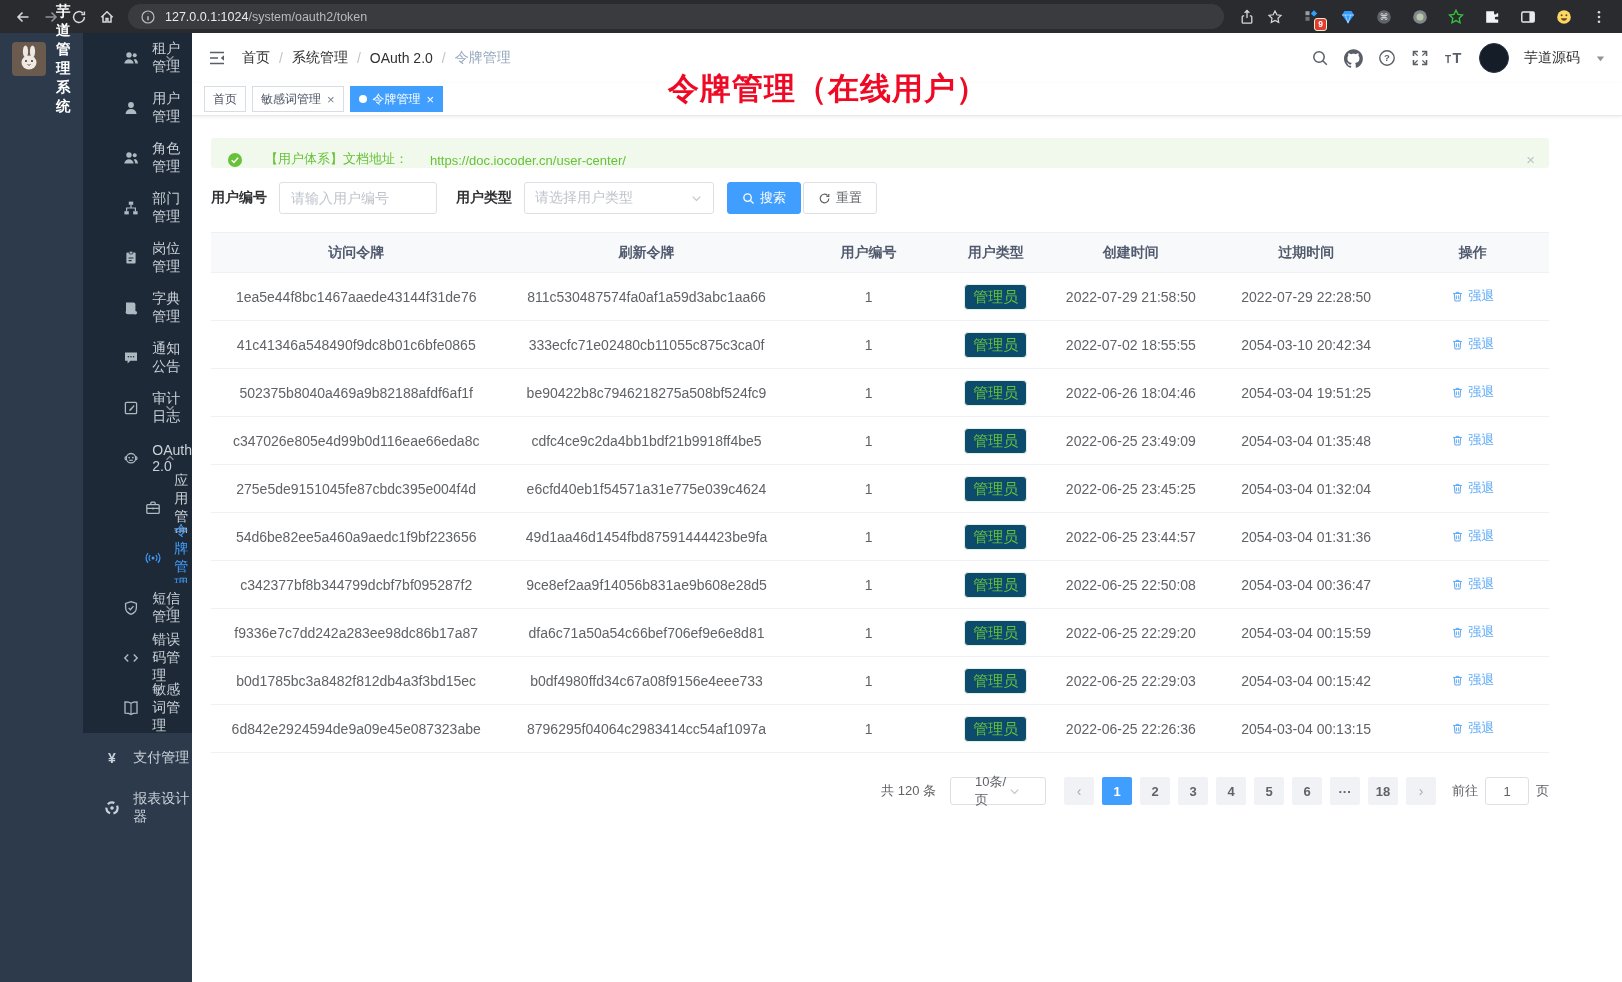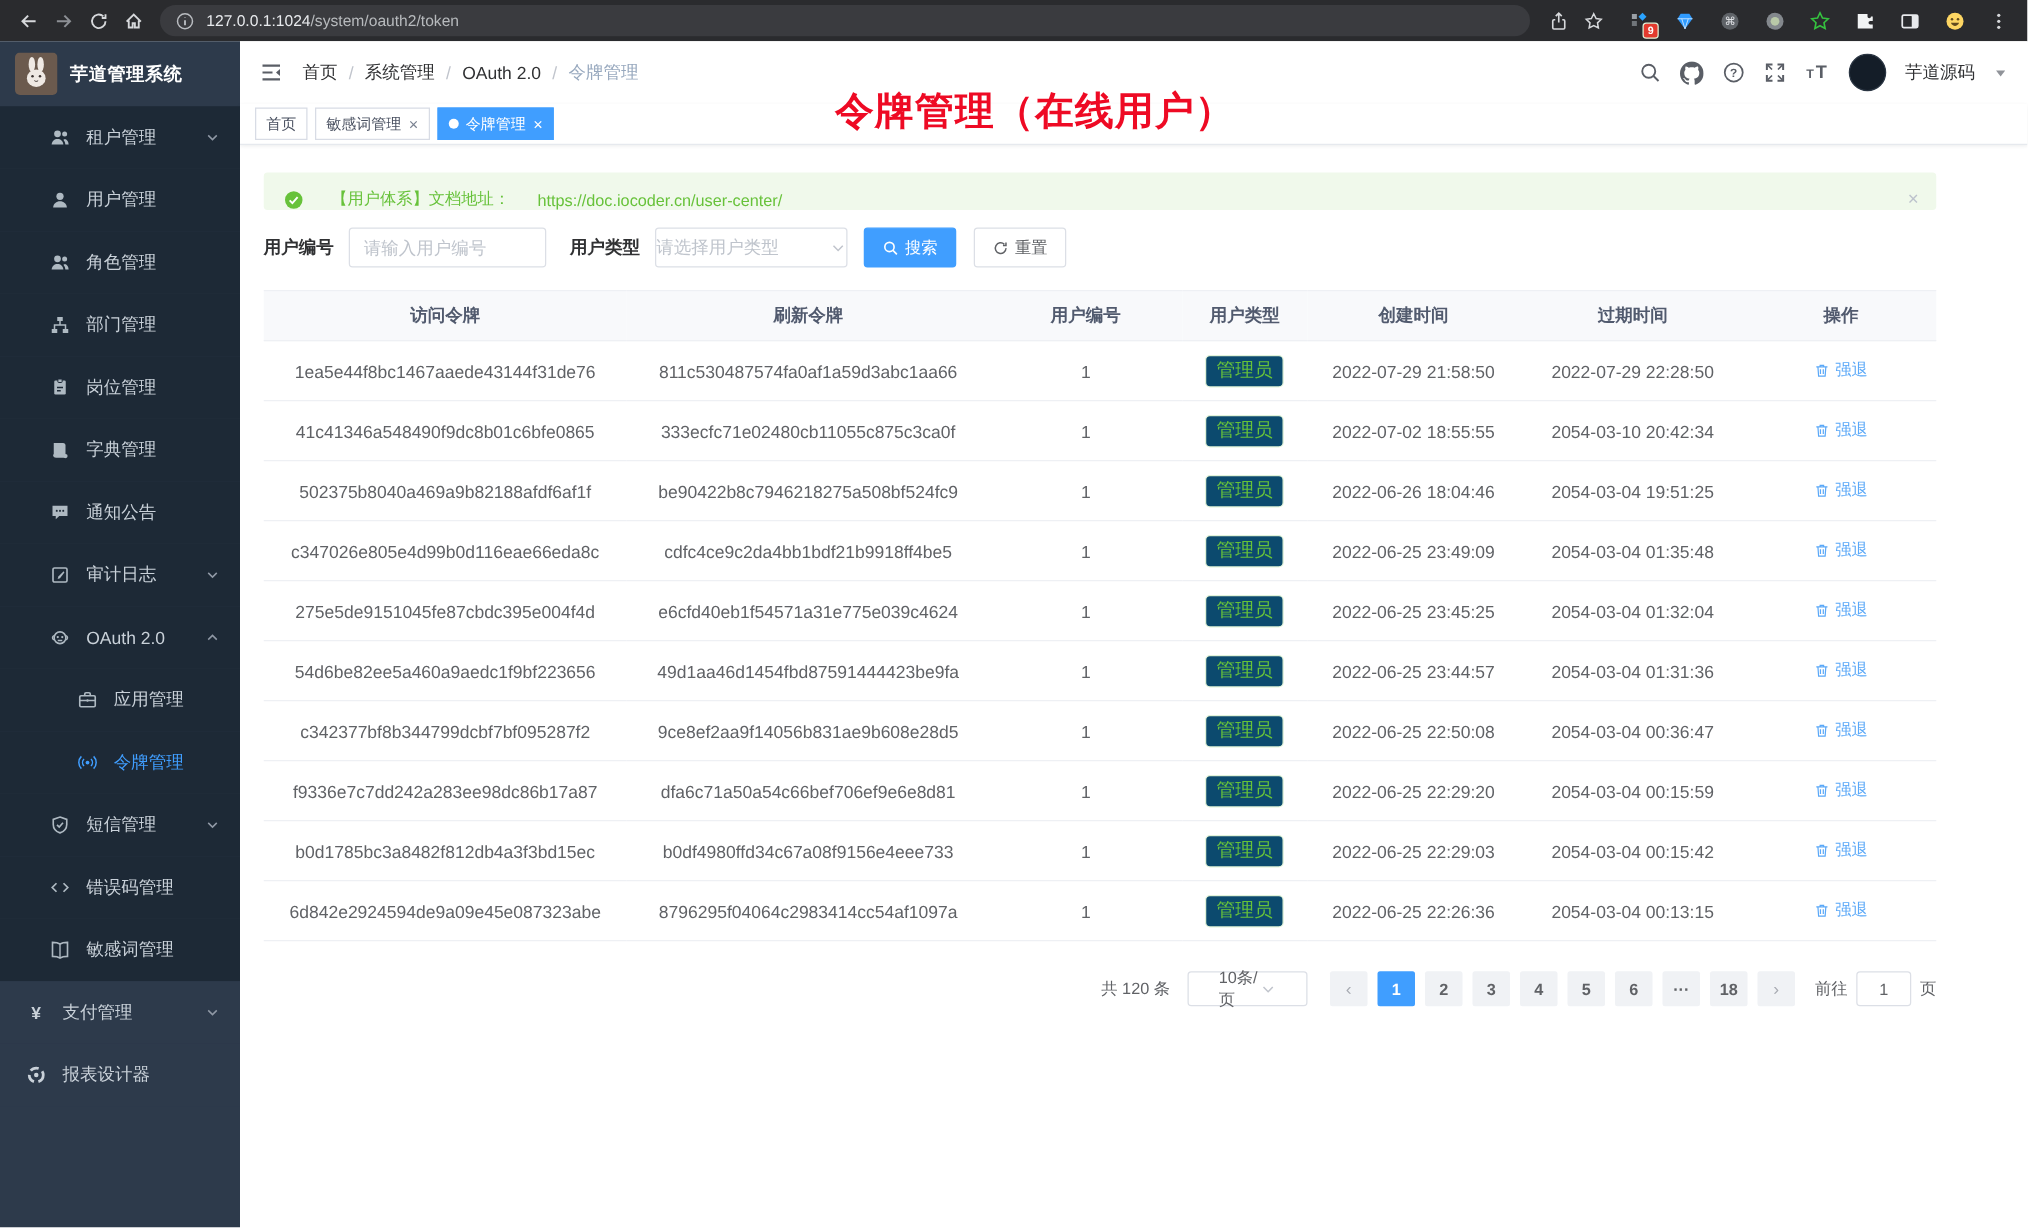--- a/index.html
+++ b/index.html
@@ -11,21 +11,21 @@
 .bicon{width:26px;height:26px;display:flex;align-items:center;justify-content:center;color:#d6d8db;border-radius:50%;flex:0 0 auto}
 .bicon.dim{color:#8d9095}
 .omnibox{flex:1;height:25px;background:#3a3b3f;border-radius:13px;margin:0 8px 0 6px;display:flex;align-items:center;padding:0 12px;gap:9px;min-width:0}
 .omnibox .oicon{color:#b9bcc0}
 .url{font-size:12.5px;color:#e8eaed;white-space:nowrap}
 .url .path{color:#b7babd}
 .ext{width:24px;height:24px;display:flex;align-items:center;justify-content:center;position:relative;flex:0 0 auto}
 .ext .badge{position:absolute;right:-3px;bottom:-2px;background:#e33b2e;color:#fff;font-size:8.5px;font-weight:bold;border-radius:3px;padding:1px 3px;line-height:1}
 
 .app{display:flex;height:949px}
-.sidebar{width:192px;background:#2d3a4b;display:flex;flex-direction:column;flex:0 0 auto}
+.sidebar{width:192px;background:#2d3a4b;display:flex;flex:0 0 auto}
 .logo{height:52px;display:flex;align-items:center;gap:10px;padding:0 12px}
 .logo-text{color:#fff;font-size:14.5px;font-weight:bold;letter-spacing:.5px}
 .menu{flex:1}
 .menu-item{height:50px;display:flex;align-items:center;position:relative;color:#c9d1d9;font-size:14px;cursor:pointer;background:#1d2936}
 .menu-item.level0{background:#2d3a4b;padding-left:21px}
 .menu-item.level1{padding-left:40px}
 .menu-item.level2{padding-left:62px}
 .menu-item .mi{width:16px;height:16px;margin-right:13px;color:#aeb9c2;flex:0 0 auto}
 .menu-item.level0 .mi{color:#c9d1d9}
 .menu-item .arrow{position:absolute;right:16px;color:#8f98a5}
@@ -55,26 +55,26 @@
 
 .content{padding:22px 0 0 19px}
 .alert{width:1338px;height:30px;background:#f0f9eb;border-radius:3px;display:flex;align-items:flex-end;padding:0 16px;gap:22px;font-size:13px;color:#67c23a;position:relative}
 .alert a{color:#67c23a;text-decoration:none}
 .alert .aclose{position:absolute;right:14px;color:#bcc2cc;font-size:15px;cursor:pointer}
 .filters{display:flex;align-items:center;margin:14px 0 0;font-size:14px;height:32px}
 .flabel{font-weight:bold;color:#303133;margin-right:12px}
 .fctl{height:32px;border:1px solid #dcdfe6;border-radius:3px;font-size:14px;color:#606266;background:#fff}
 input.fctl{width:158px;padding:0 11px}
 input.fctl::placeholder{color:#bfc4cc}
-.fselect{width:154px;display:flex;align-items:center;justify-content:space-between;padding:0 0;margin-right:13px;cursor:pointer}
+.fselect{width:190px;display:flex;align-items:center;justify-content:space-between;padding:0 10px;margin-right:13px;cursor:pointer}
 .fselect .ph{color:#bfc4cc}
 .fselect .sarr{color:#c0c4cc}
 .gap{width:19px}
 .btn{height:32px;border-radius:3px;font-size:13px;display:inline-flex;align-items:center;justify-content:center;gap:5px;cursor:pointer;padding:0 14px;border:1px solid #dcdfe6;background:#fff;color:#606266}
-.btn.primary{background:#409eff;border-color:#409eff;color:#fff;margin-right:14px}
+.btn.primary{background:#409eff;border-color:#409eff;color:#fff;margin-right:2px}
 
 table{width:1338px;border-collapse:collapse;font-size:14px;color:#606266;margin-top:18px;table-layout:fixed}
 thead th{height:40px;background:#f8f9fb;font-weight:bold;color:#515a6e;border-top:1px solid #eef0f4;border-bottom:1px solid #eef0f4;text-align:center;font-size:14px}
 tbody td{height:48px;text-align:center;border-bottom:1px solid #eef0f4;overflow:hidden;white-space:nowrap}
 th:nth-child(1),td:nth-child(1){width:21.7%}
 th:nth-child(2),td:nth-child(2){width:21.7%}
 th:nth-child(3),td:nth-child(3){width:11.5%}
 th:nth-child(4),td:nth-child(4){width:7.5%}
 th:nth-child(5),td:nth-child(5){width:12.7%}
 th:nth-child(6),td:nth-child(6){width:13.5%}

